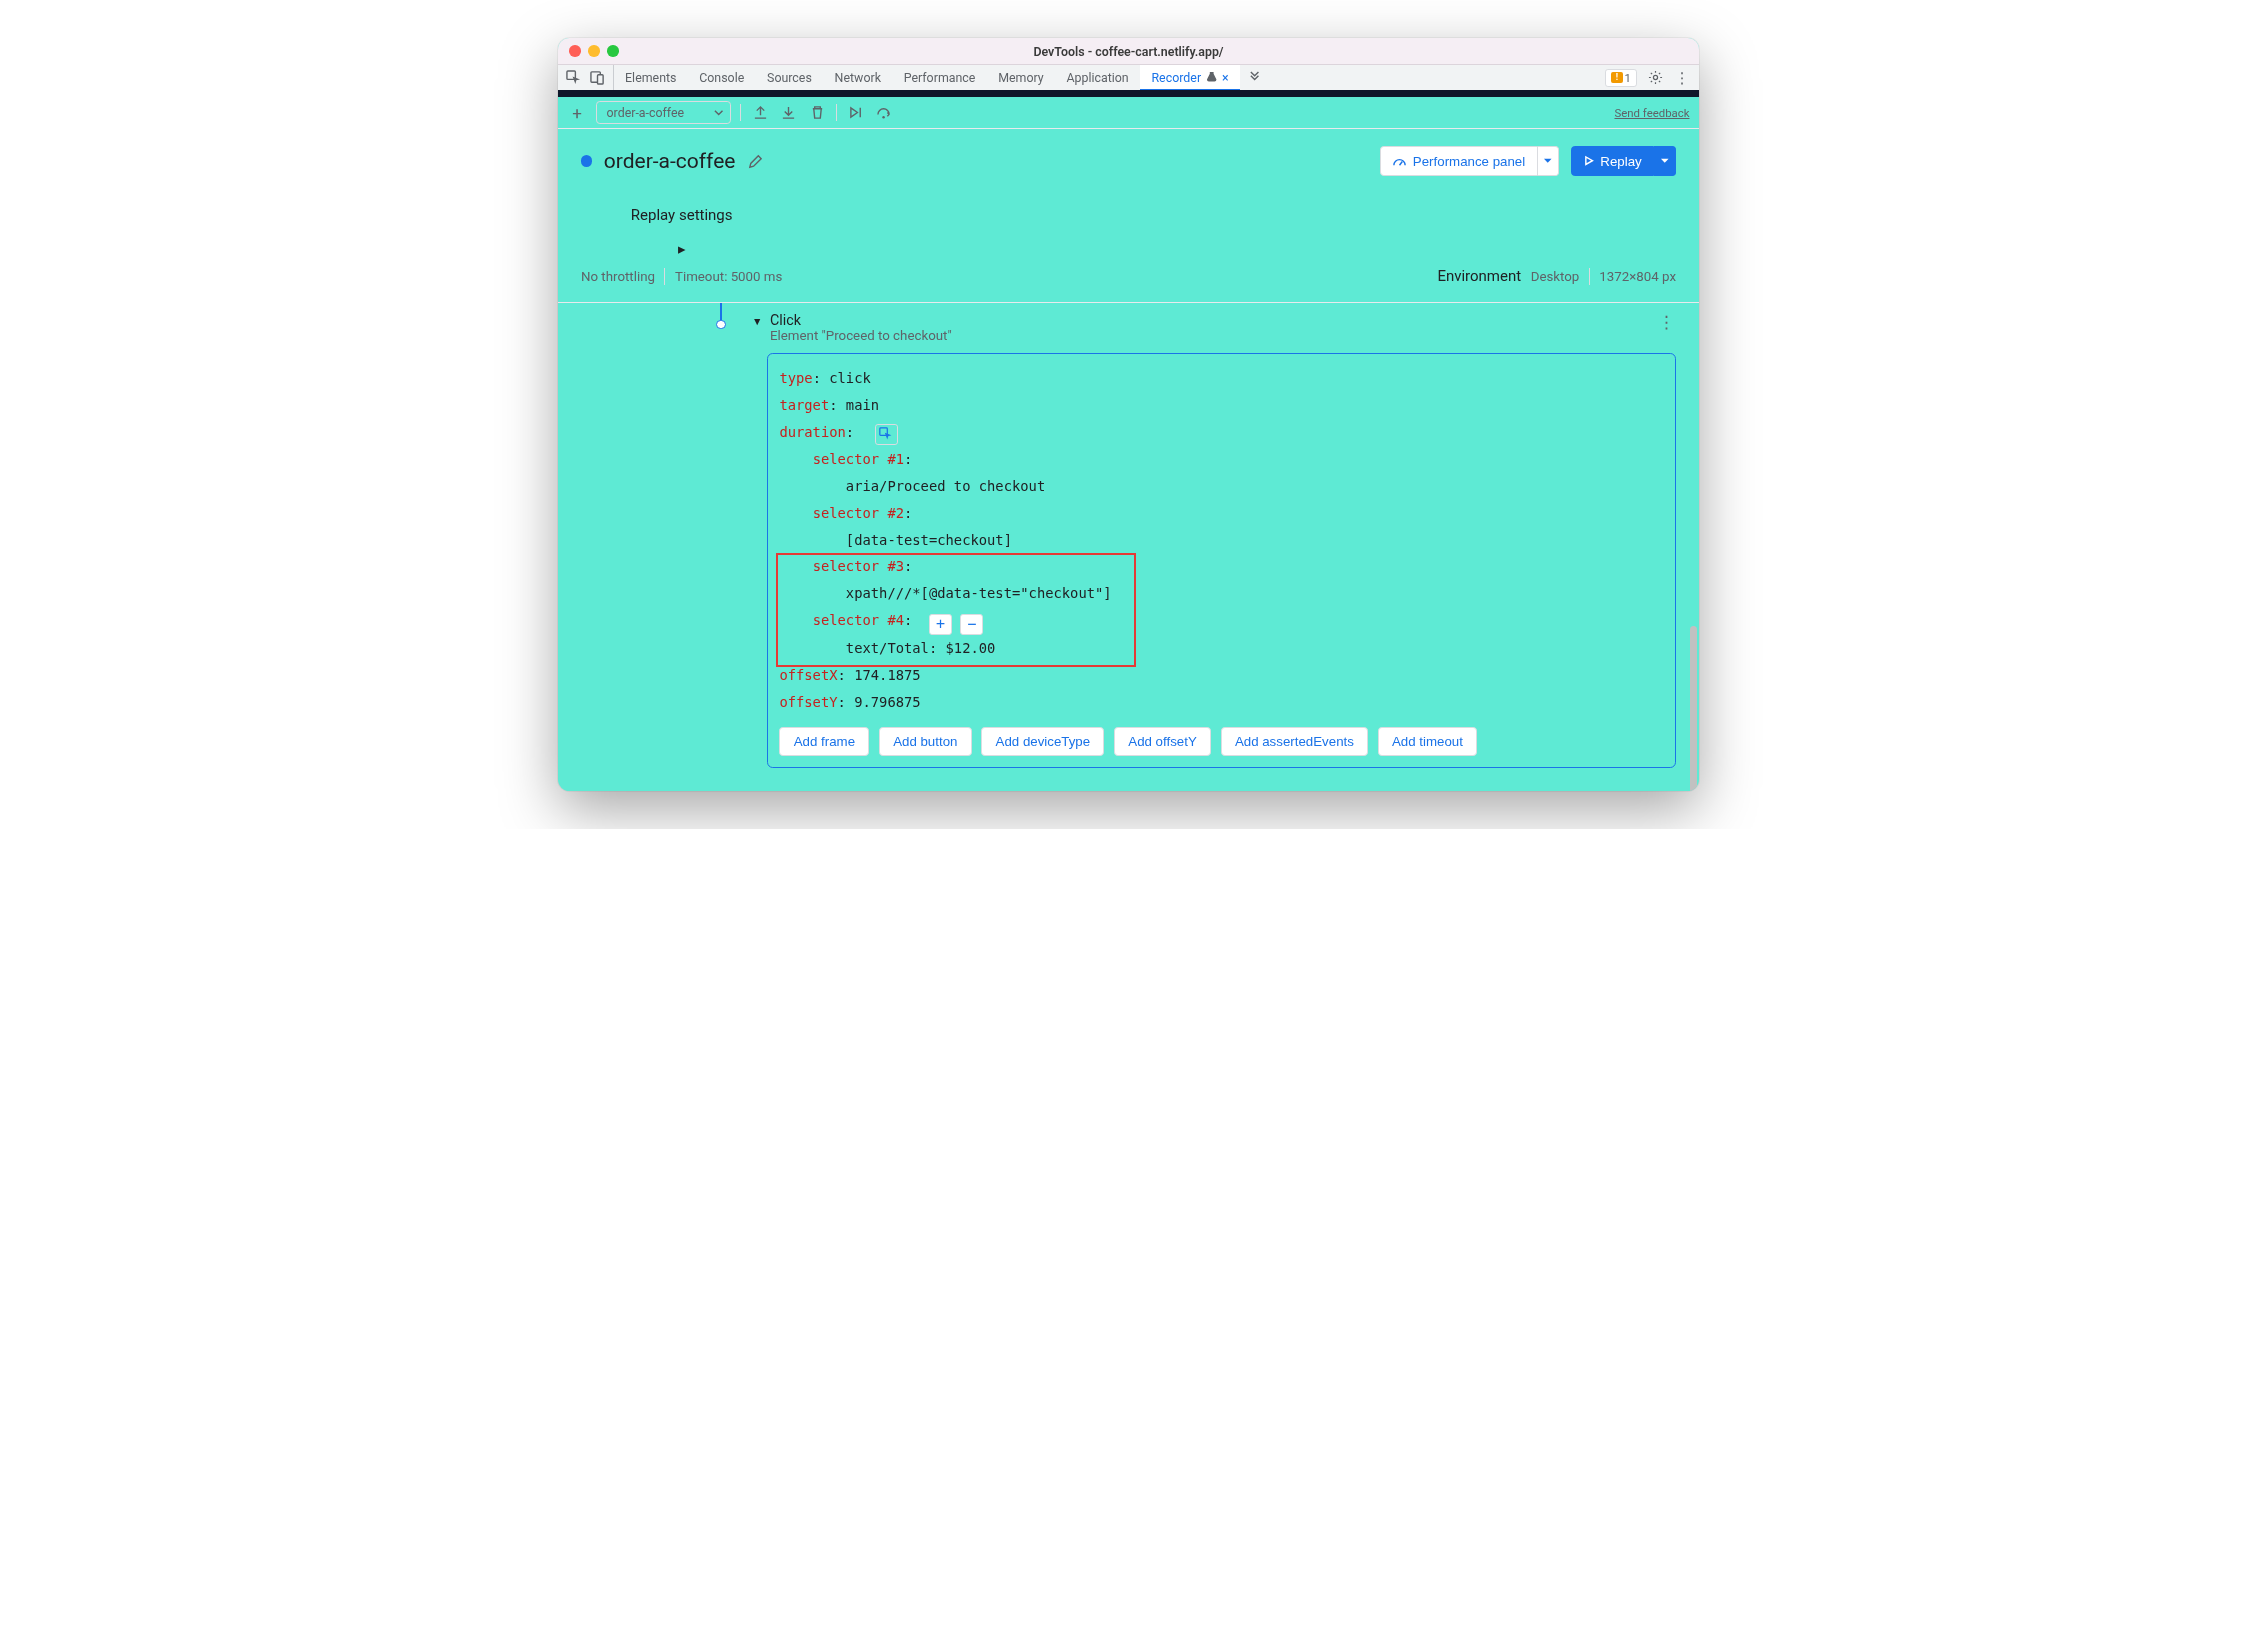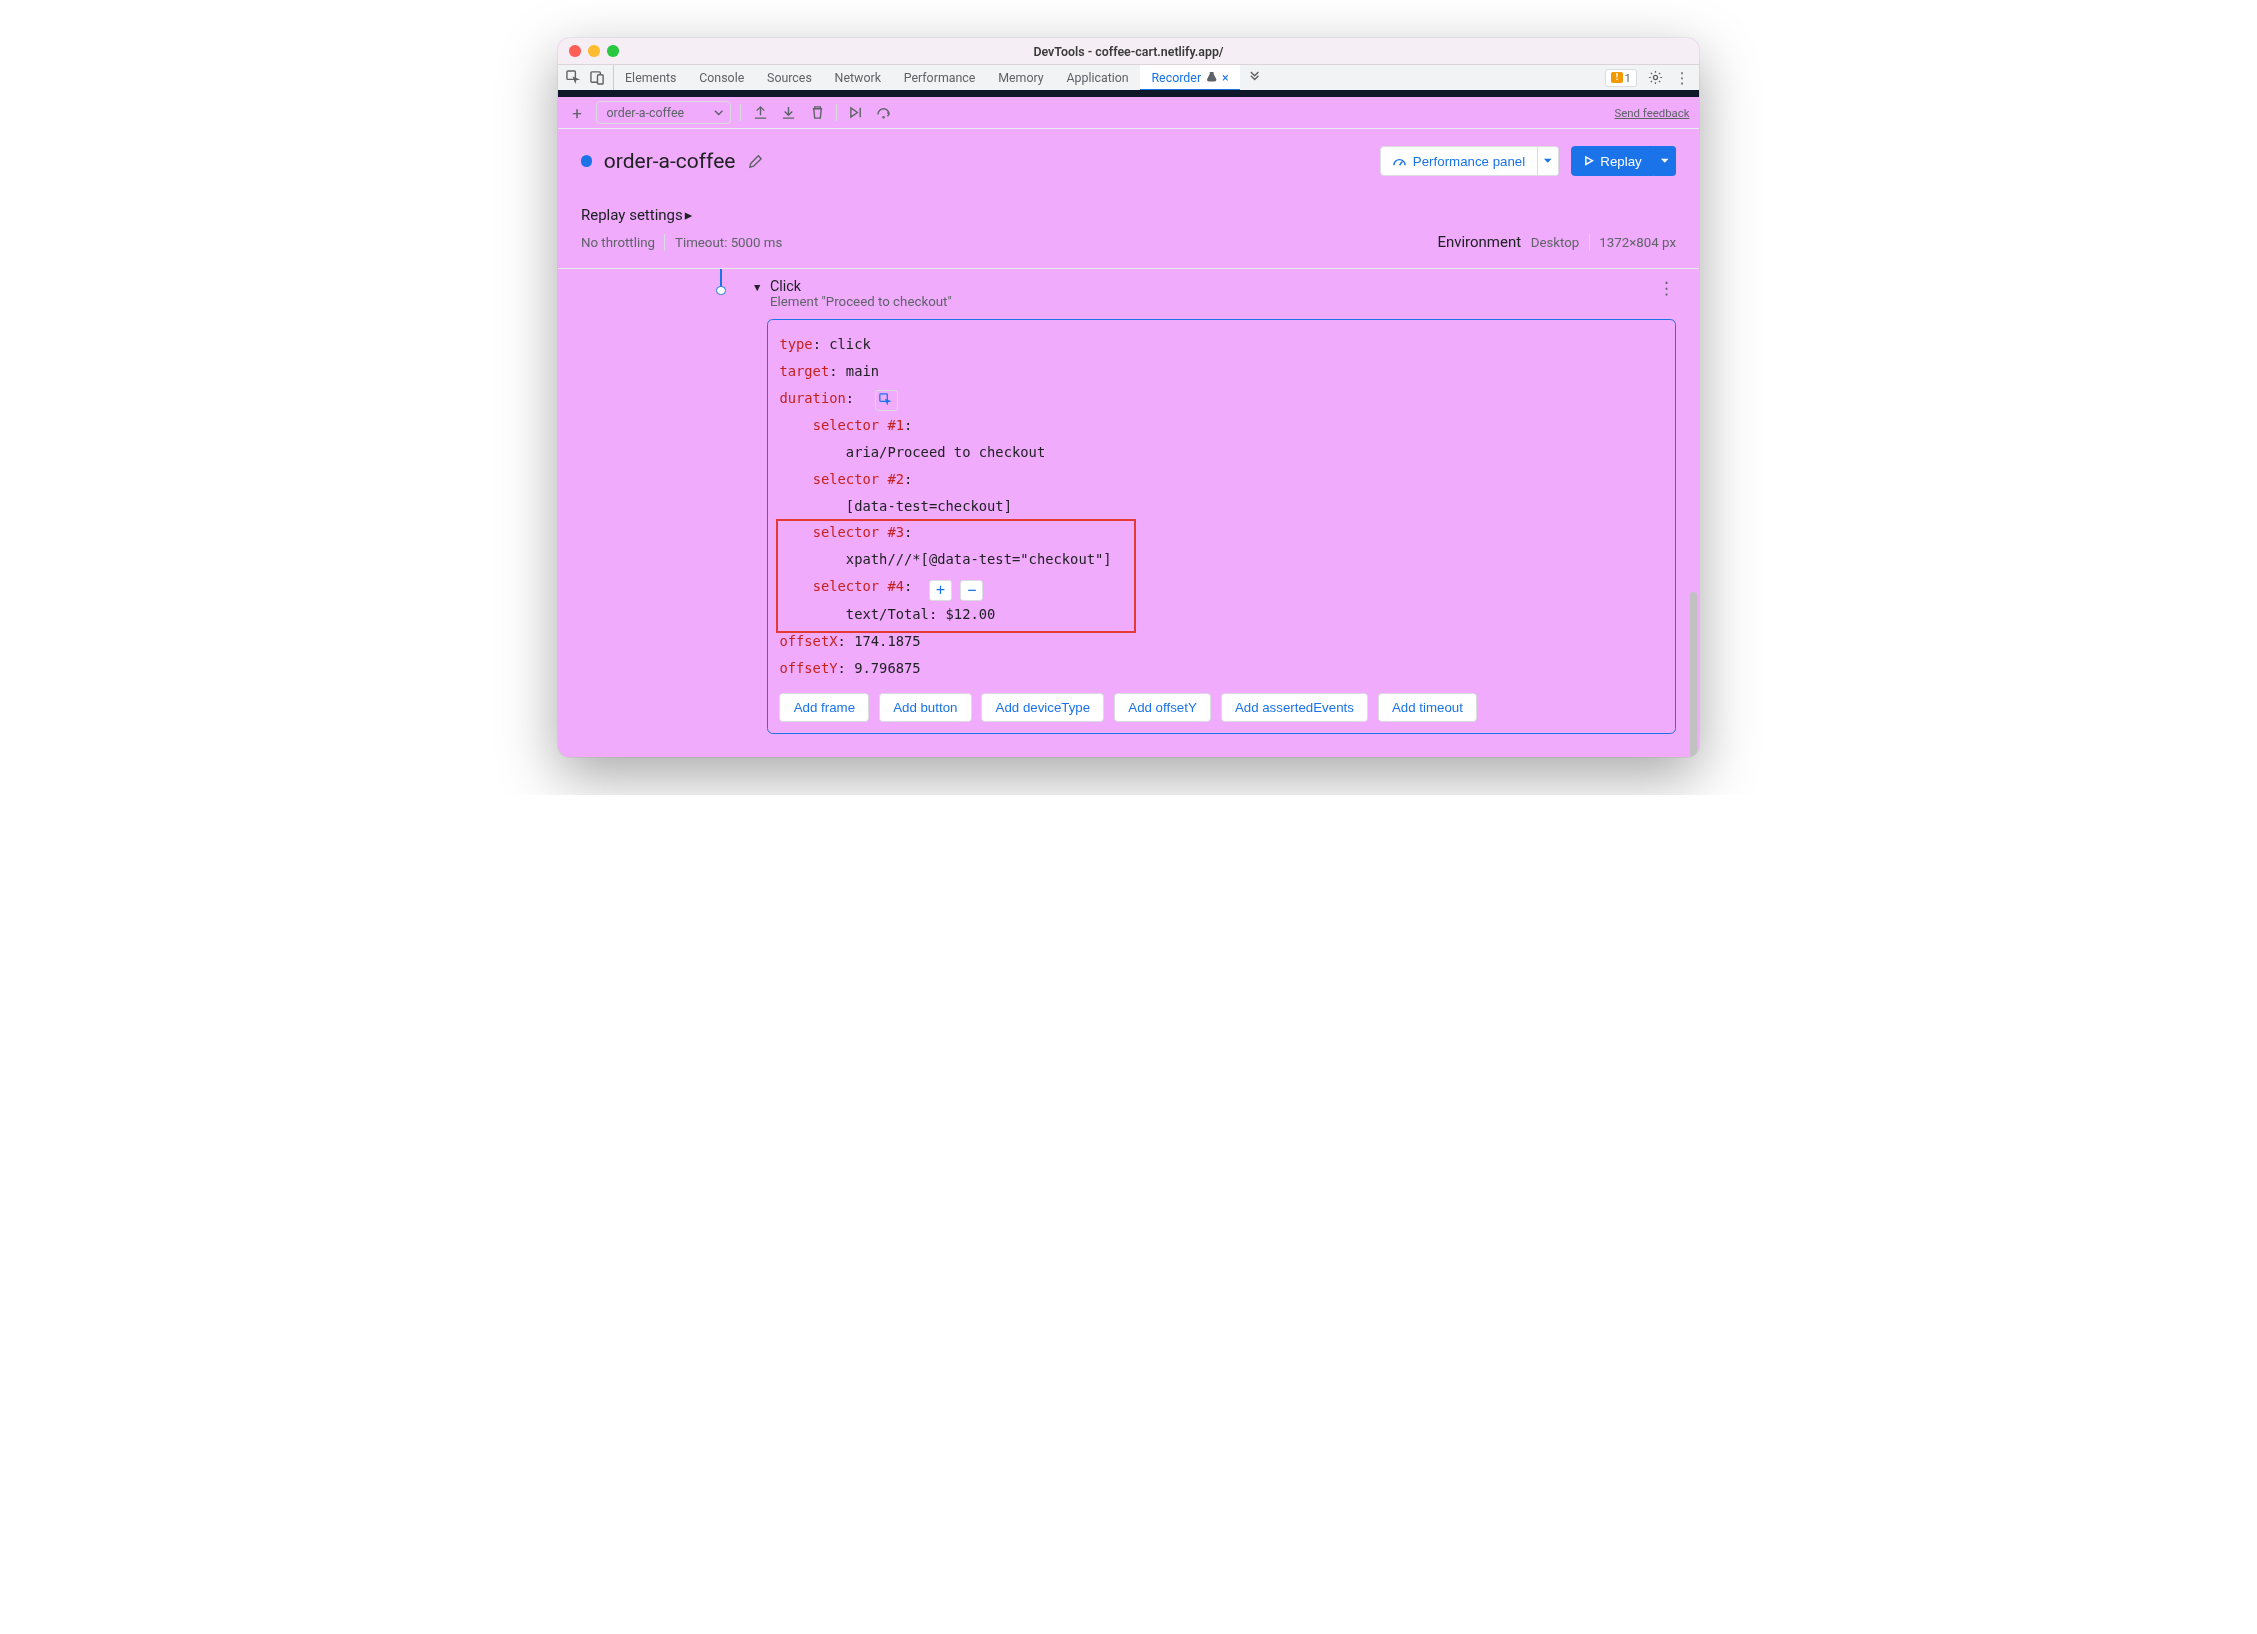--- a/index.html
+++ b/index.html
@@ -6,21 +6,21 @@
 body {
   font-family: -apple-system, BlinkMacSystemFont, "Segoe UI", Roboto, sans-serif;
   background: #fff;
   display: flex;
   justify-content: center;
   align-items: flex-start;
   padding: 38px;
 }
 .window {
   width: 1141px;
-  background: #f0abfc;
+  background: #5eead4;
   border-radius: 11.4px;
   box-shadow: 0 19px 57px rgba(0,0,0,0.35), 0 0 0 1px rgba(0,0,0,0.05);
   overflow: hidden;
 }
 .titlebar {
   height: 27px;
   background: #f5eef4;
   display: flex;
   align-items: center;
   position: relative;
@@ -159,21 +159,21 @@
 .btn-group .btn:last-child { border-top-left-radius:0; border-bottom-left-radius:0; border-left:0; padding:0 5.7px;}
 .btn.primary { background:#1a73e8; color:#fff; border-color:#1a73e8; }
 .settings-bar {
   display: flex;
   padding: 13.3px 23px 17px 23px;
   border-bottom: 1px solid #e8eaed;
   font-size: 13.3px;
   color: #5f6368;
 }
 .settings-left { display:flex; flex-direction:column; gap:9.5px; }
-.settings-title { font-size: 15px; color:#202124; display:flex; align-items:center; gap:2px; }
+.settings-title { font-size: 15px; color:#202124; display:flex; align-items:center; gap:16px;flex-direction:column; }
 .settings-values { display:flex; gap:9.5px; align-items:center; }
 .vdiv { width:1px; height:17px; background:#dadce0; }
 .settings-right { margin-left:auto; display:flex; gap:9.5px; align-items:flex-end;}
 .env-title { font-size:15px; color:#202124; }
 .step-area {
   padding: 9.5px 23px 23px 23px;
   position: relative;
 }
 .timeline-line {
   position:absolute;

